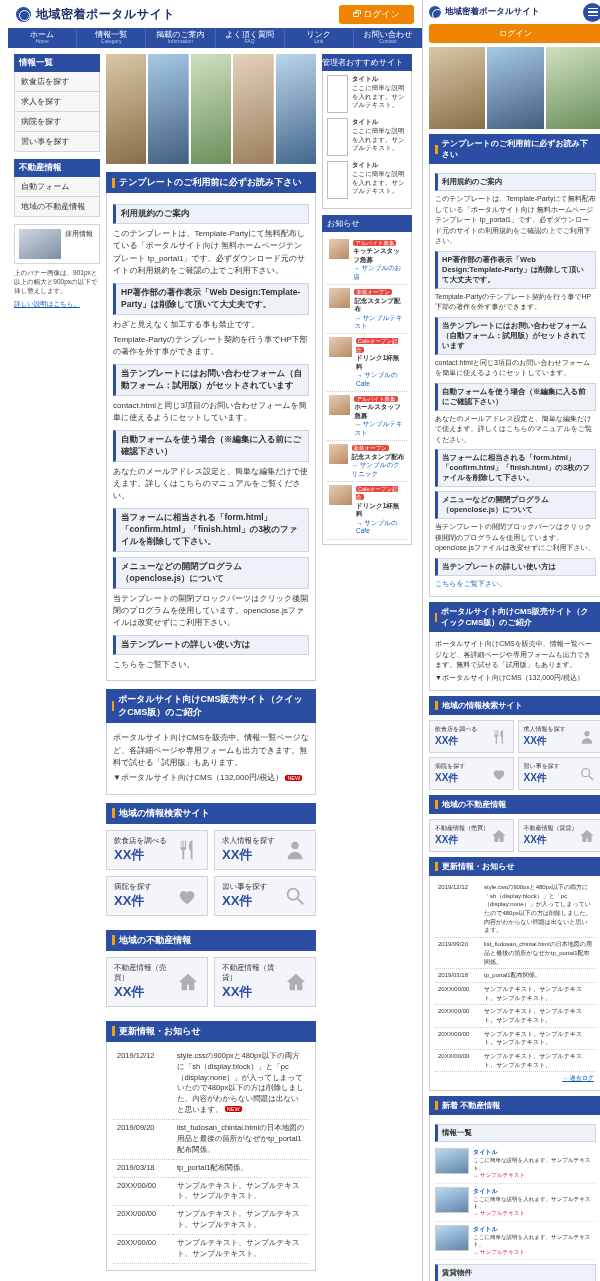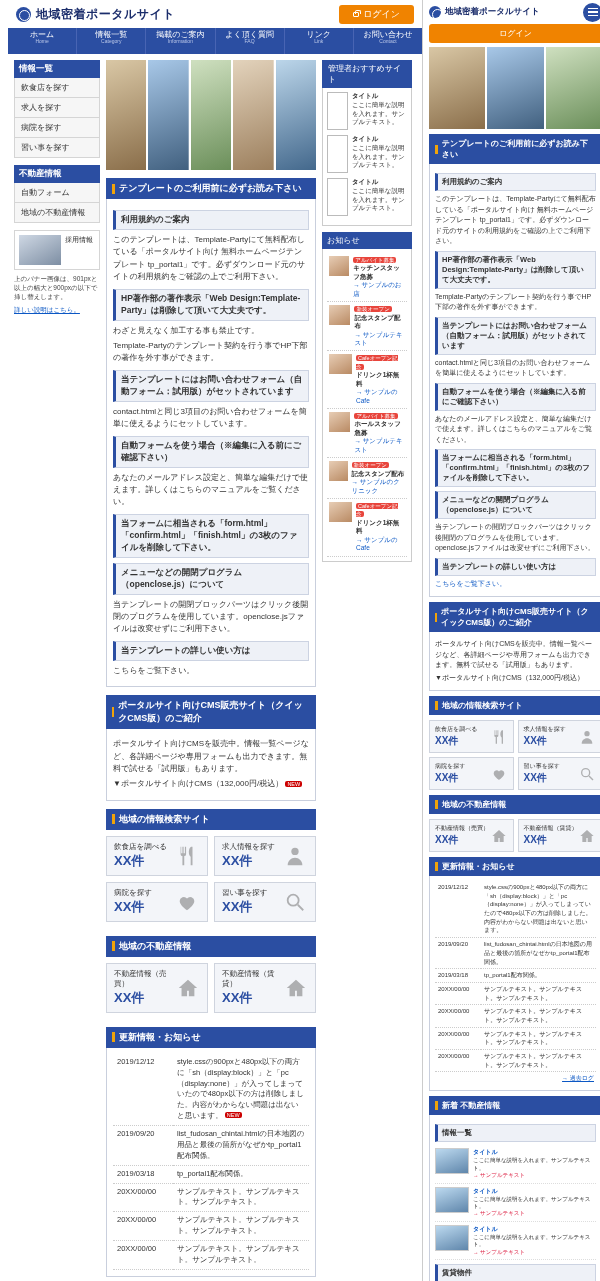--- a/index.html
+++ b/index.html
@@ -18,21 +18,21 @@
   .desktop { width:415px; height:1281px; background:#fff; overflow:hidden; position:relative; border-right:1px solid #ccc; }
   .dt-header { height:28px; background:#fff; display:flex; align-items:center; padding:0 8px; justify-content:space-between; }
   .dt-logo { display:flex; align-items:center; gap:5px; }
   .logo-mark { width:15px; height:15px; border-radius:50%; background:#2b4ea2; position:relative; }
   .logo-mark:after { content:""; position:absolute; left:3px; top:3px; width:9px; height:9px; border-radius:50%; border:1.5px solid #fff; }
   .dt-title { font-size:12px; font-weight:bold; color:#1b2d6b; letter-spacing:.5px; }
   .btn-login { background:#f08300; color:#fff; font-size:9px; padding:3px 14px; border-radius:3px; display:flex; align-items:center; gap:4px; }
   .lock { width:6px; height:5px; border:1px solid #fff; border-radius:1px; position:relative; display:inline-block; }
   .lock:before { content:""; position:absolute; left:1px; top:-3px; width:4px; height:3px; border:1px solid #fff; border-bottom:none; border-radius:2px 2px 0 0; }
 
-  .dt-nav { display:flex; height:26px; background:#2b4ea2; }
+  .dt-nav { display:flex; height:20px; background:#2b4ea2; }
   .dt-nav > div { flex:1; color:#fff; text-align:center; border-right:1px solid #4864b3; line-height:1.05; padding-top:3px; }
   .dt-nav > div:last-child { border-right:none; }
   .nav-jp { font-size:8px; }
   .nav-en { font-size:5px; color:#b9c6e8; }
 
   .dt-body { display:flex; padding:6px; gap:6px; }
 
   .hero { display:flex; gap:2px; height:110px; }
   .hero > div { flex:1; background-size:cover; background-position:center; }
   .h1 { background:linear-gradient(160deg,#d9c7a5,#8a6e4a); }
@@ -50,21 +50,21 @@
   .hot { background:#cc0000; color:#fff; font-size:5.5px; padding:0 2px; border-radius:2px; vertical-align:middle; }
 
   .side-head { background:#2b4ea2; color:#fff; font-size:8.5px; font-weight:bold; padding:3px 5px; }
   .side-list div { border:1px solid #d5d5d5; border-top:none; background:#f6f6f6; font-size:8px; padding:4px 6px; }
   .side-block { margin-bottom:7px; }
   .recruit { border:1px solid #d5d5d5; padding:4px; margin-top:7px; display:flex; gap:4px; }
   .recruit .thumb { width:42px; height:30px; background:linear-gradient(150deg,#cfd8e4,#7d8ea3); }
   .recruit .txt { font-size:7px; line-height:1.3; }
   .side-note { font-size:6.5px; line-height:1.4; margin-top:4px; color:#444; }
 
-  .rec-head { background:#2b4ea2; color:#fff; font-size:8px; padding:3px 6px; }
+  .rec-head { background:#2b4ea2; color:#fff; font-size:8px; padding:3px 0; }
   .rec-box { border:1px solid #ccc; border-top:none; padding:4px; }
   .rec-item { display:flex; gap:4px; margin-bottom:5px; }
   .rec-item .ss { width:54px; height:38px; background:#fff; border:1px solid #bbb; }
   .rec-item .meta { font-size:6.5px; line-height:1.35; }
   .news-head { background:#2b4ea2; color:#fff; font-size:8px; padding:3px 5px; margin-top:6px; }
   .news-item { display:flex; gap:4px; border-bottom:1px dotted #ccc; padding:3px 2px; }
   .news-item .ni { width:26px; height:20px; background:linear-gradient(150deg,#e7cdb5,#b98a63); }
   .news-item .nt { font-size:6.5px; line-height:1.3; }
   .tag { background:#e8453c; color:#fff; font-size:5.5px; padding:0 2px; border-radius:2px; }
 

